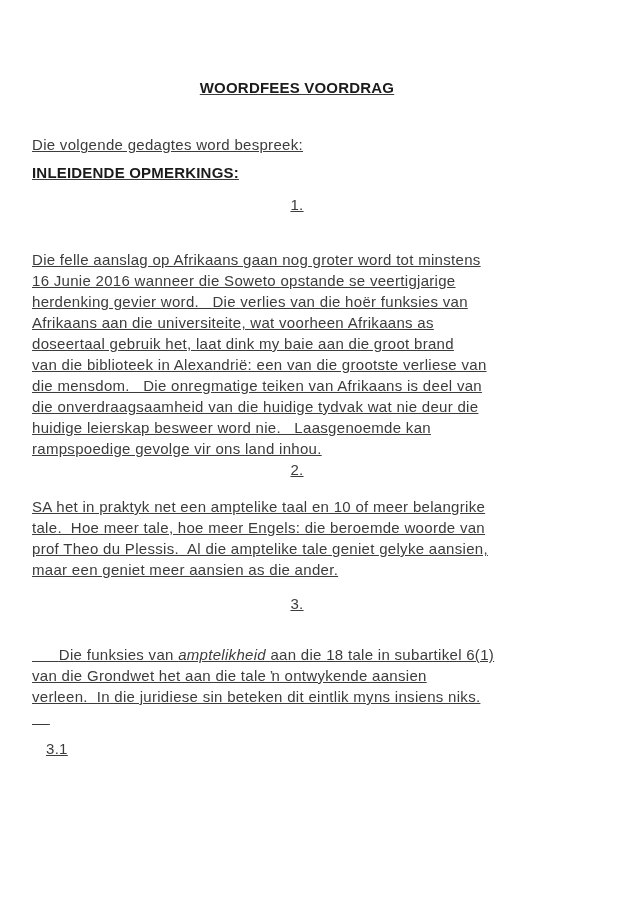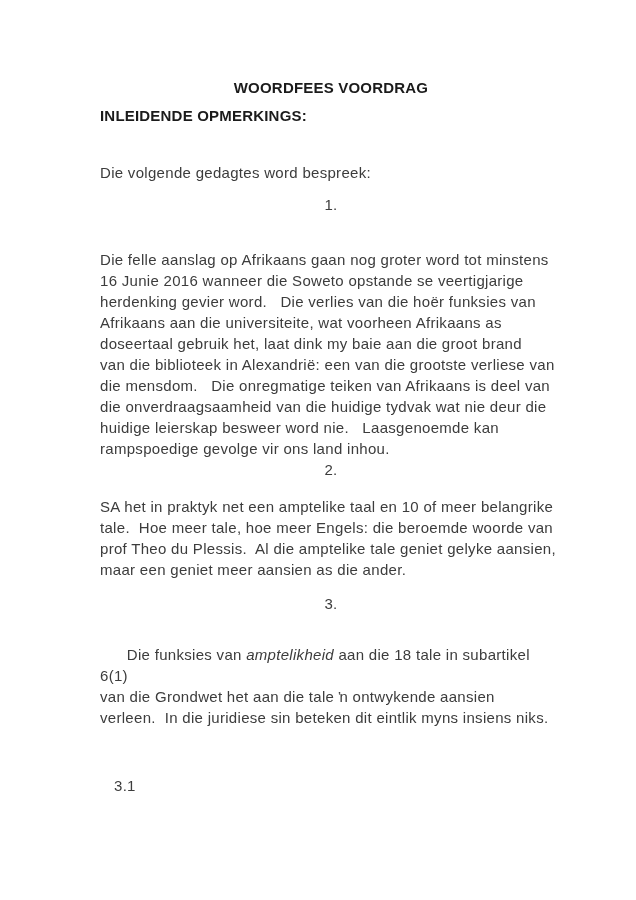--- a/index.html
+++ b/index.html
@@ -11,22 +11,23 @@
     position: relative;
     width: 636px;
     height: 900px;
     background: #ffffff;
     overflow: hidden;
     font-family: "Liberation Sans", sans-serif;
     color: #3c3c3c;
     box-sizing: border-box;
   }
   .content {
-    padding: 77px 74px 0 100px;
+    padding: 77px 74px 0 32px;
     box-sizing: border-box;
+    text-decoration: underline;
   }
   .prewrap { white-space: pre-wrap; }
   .t {
     font-size: 15px;
     line-height: 21px;
     letter-spacing: 0.3px;
     margin: 0;
   }
   .bold {
     font-weight: 700;
@@ -37,21 +38,21 @@
   .mt-date { margin-top: 5px; }
   .mt-heading { margin-top: 10px; }
   .mt-intro { margin-top: 36px; }
   .mt-subheading { margin-top: 7px; }
   .mt-num1 { margin-top: 11px; }
   .mt-para1 { margin-top: 34px; }
   .mt-num2 { margin-top: 0px; }
   .mt-para2 { margin-top: 16px; }
   .mt-num3 { margin-top: 13px; }
   .mt-para3 { margin-top: 9px; }
-  .mt-item { margin-top: 26px; }
+  .mt-item { margin-top: 10px; }
   .list-row {
     display: flex;
     align-items: flex-start;
     margin-left: 14px;
   }
   .list-num {
     flex: 0 0 73px;
   }
   .list-text { flex: 1; }
   em { font-style: italic; }
@@ -59,23 +60,23 @@
 </head>
 <body>
 
 <div class="page">
   <div class="content">
 
     <div class="t bold center">WOORDFEES VOORDRAG</div>
 
 
 
+    <div class="t mt-intro">Die volgende gedagtes word bespreek:</div>
+
     <div class="t bold mt-subheading">INLEIDENDE OPMERKINGS:</div>
-
-    <div class="t mt-intro">Die volgende gedagtes word bespreek:</div>
 
     <div class="t center mt-num1">1.</div>
 
     <div class="t prewrap mt-para1">Die felle aanslag op Afrikaans gaan nog groter word tot minstens
 16 Junie 2016 wanneer die Soweto opstande se veertigjarige
 herdenking gevier word.   Die verlies van die hoër funksies van
 Afrikaans aan die universiteite, wat voorheen Afrikaans as
 doseertaal gebruik het, laat dink my baie aan die groot brand
 van die biblioteek in Alexandrië: een van die grootste verliese van
 die mensdom.   Die onregmatige teiken van Afrikaans is deel van

